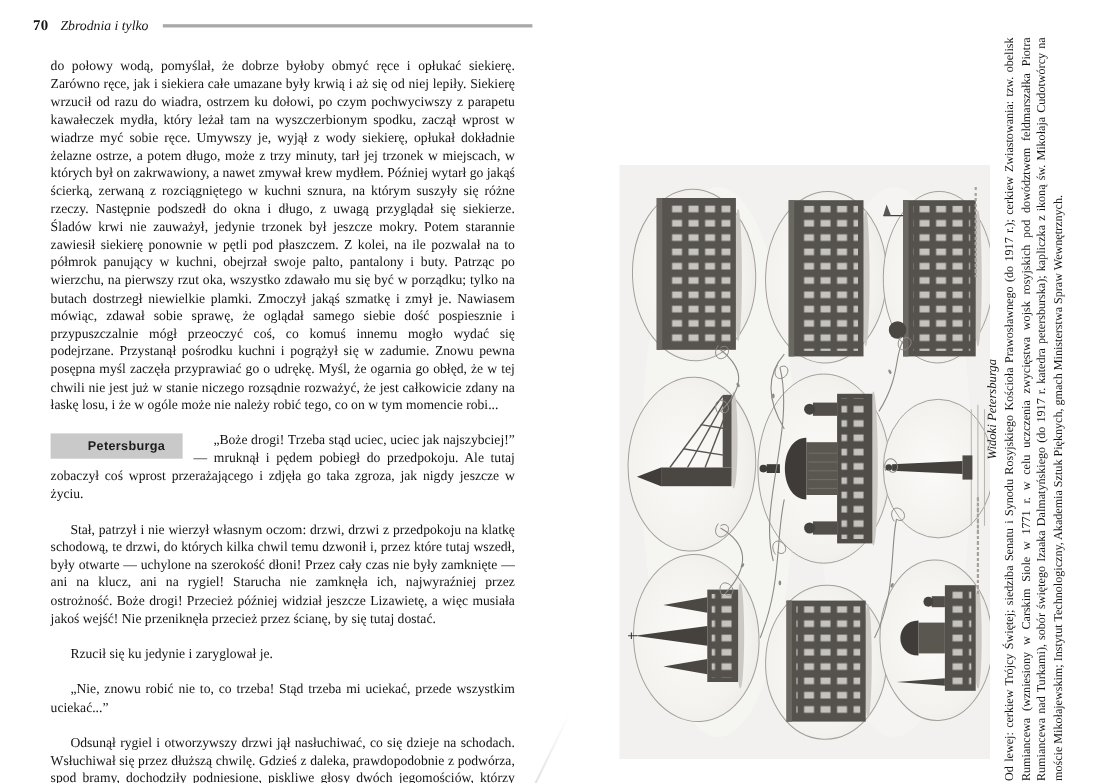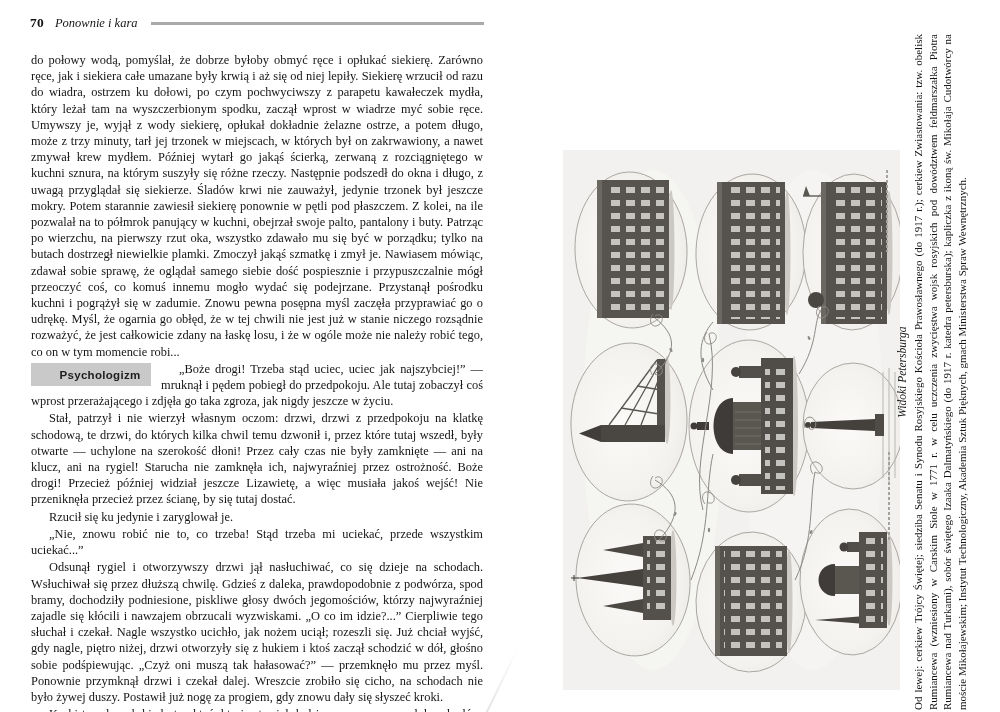--- a/index.html
+++ b/index.html
@@ -5,21 +5,21 @@
   html,body{margin:0;padding:0;background:#ffffff;}
   #spread{position:relative;width:1000px;height:712px;background:#ffffff;overflow:hidden;
           font-family:"Liberation Serif",serif;color:#141414;}
   
   #left-page{position:absolute;left:30px;top:14px;width:454px;}
   .hdr{display:flex;align-items:center;gap:9px;height:18px;justify-content:flex-end;}
   .folio{font-weight:bold;font-size:13.5px;letter-spacing:.2px;}
   .runtitle{font-style:italic;font-size:12.5px;padding-left:2px;}
   .hdr-rule{flex:1;height:2.5px;background:#a9a9a9;margin-left:4px;margin-top:1px;}
   #body-text{margin-top:20px;font-size:12.4px;line-height:16.2px;text-align:justify;}
-  #body-text p{margin:1px;padding:0;}
+  #body-text p{margin:16px;padding:0;}
   .ind{text-indent:18px;}
   .psy-box{float:left;width:120px;margin:2px 10px 6px 0;padding:4px 0 3px 0;
            background:#c9c9c9;text-align:center;
            font-family:"Liberation Sans",sans-serif;font-weight:bold;font-size:11.5px;
            color:#1d1d1d;letter-spacing:.3px;}
   
   #right-page{position:absolute;left:500px;top:0;width:500px;height:712px;}
   #plate{position:absolute;left:63px;top:150px;width:337px;height:540px;}
   
   #rot-caption{position:absolute;left:396px;top:710px;width:676px;
@@ -35,27 +35,27 @@
                  background:linear-gradient(#ffffff,#dcdcda);transform:rotate(26deg);}
 </style>
 </head>
 <body>
 
 <div id="spread">
 
   <div id="left-page">
     <div class="hdr">
       <span class="folio">70</span>
-      <span class="runtitle">Ponownie i kara</span>
+      <span class="runtitle">Zbrodnia i tylko</span>
       <span class="hdr-rule"></span>
     </div>
 
     <div id="body-text">
       <p>do połowy wodą, pomyślał, że dobrze byłoby obmyć ręce i opłukać siekierę. Zarówno ręce, jak i siekiera całe umazane były krwią i aż się od niej lepiły. Siekierę wrzucił od razu do wiadra, ostrzem ku dołowi, po czym pochwyciwszy z parapetu kawałeczek mydła, który leżał tam na wyszczerbionym spodku, zaczął wprost w wiadrze myć sobie ręce. Umywszy je, wyjął z wody siekierę, opłukał dokładnie żelazne ostrze, a potem długo, może z trzy minuty, tarł jej trzonek w miejscach, w których był on zakrwawiony, a nawet zmywał krew mydłem. Później wytarł go jakąś ścierką, zerwaną z rozciągniętego w kuchni sznura, na którym suszyły się różne rzeczy. Następnie podszedł do okna i długo, z uwagą przyglądał się siekierze. Śladów krwi nie zauważył, jedynie trzonek był jeszcze mokry. Potem starannie zawiesił siekierę ponownie w pętli pod płaszczem. Z kolei, na ile pozwalał na to półmrok panujący w kuchni, obejrzał swoje palto, pantalony i buty. Patrząc po wierzchu, na pierwszy rzut oka, wszystko zdawało mu się być w porządku; tylko na butach dostrzegł niewielkie plamki. Zmoczył jakąś szmatkę i zmył je. Nawiasem mówiąc, zdawał sobie sprawę, że oglądał samego siebie dość pospiesznie i przypuszczalnie mógł przeoczyć coś, co komuś innemu mogło wydać się podejrzane. Przystanął pośrodku kuchni i pogrążył się w zadumie. Znowu pewna posępna myśl zaczęła przyprawiać go o udrękę. Myśl, że ogarnia go obłęd, że w tej chwili nie jest już w stanie niczego rozsądnie rozważyć, że jest całkowicie zdany na łaskę losu, i że w ogóle może nie należy robić tego, co on w tym momencie robi...</p>
-      <p class="ind"><span class="psy-box">Psychologizm</span><span>„Boże drogi! Trzeba stąd uciec, uciec jak najszybciej!” — mruknął i pędem pobiegł do przedpokoju. Ale tutaj zobaczył coś wprost przerażającego i zdjęła go taka zgroza, jak nigdy jeszcze w życiu.</span></p>
+      <p class="ind"><span class="psy-box">Petersburga</span><span>„Boże drogi! Trzeba stąd uciec, uciec jak najszybciej!” — mruknął i pędem pobiegł do przedpokoju. Ale tutaj zobaczył coś wprost przerażającego i zdjęła go taka zgroza, jak nigdy jeszcze w życiu.</span></p>
       <p class="ind">Stał, patrzył i nie wierzył własnym oczom: drzwi, drzwi z przedpokoju na klatkę schodową, te drzwi, do których kilka chwil temu dzwonił i, przez które tutaj wszedł, były otwarte — uchylone na szerokość dłoni! Przez cały czas nie były zamknięte — ani na klucz, ani na rygiel! Starucha nie zamknęła ich, najwyraźniej przez ostrożność. Boże drogi! Przecież później widział jeszcze Lizawietę, a więc musiała jakoś wejść! Nie przeniknęła przecież przez ścianę, by się tutaj dostać.</p>
       <p class="ind">Rzucił się ku jedynie i zaryglował je.</p>
       <p class="ind">„Nie, znowu robić nie to, co trzeba! Stąd trzeba mi uciekać, przede wszystkim uciekać...”</p>
       <p class="ind">Odsunął rygiel i otworzywszy drzwi jął nasłuchiwać, co się dzieje na schodach. Wsłuchiwał się przez dłuższą chwilę. Gdzieś z daleka, prawdopodobnie z podwórza, spod bramy, dochodziły podniesione, piskliwe głosy dwóch jegomościów, którzy najwyraźniej zajadle się kłócili i nawzajem obrzucali wyzwiskami. „O co im idzie?...” Cierpliwie tego słuchał i czekał. Nagle wszystko ucichło, jak nożem uciął; rozeszli się. Już chciał wyjść, gdy nagle, piętro niżej, drzwi otworzyły się z hukiem i ktoś zaczął schodzić w dół, głośno sobie podśpiewując. „Czyż oni muszą tak hałasować?” — przemknęło mu przez myśl. Ponownie przymknął drzwi i czekał dalej. Wreszcie zrobiło się cicho, na schodach nie było żywej duszy. Postawił już nogę za progiem, gdy znowu dały się słyszeć kroki.</p>
       <p class="ind">Kroki te usłyszał, kiedy ten ktoś, kto je stawiał, był jeszcze na samym dole schodów, lecz doskonale pamięta, że usłyszawszy pierwsze stąpnięcie na stopień, nie wie-</p>
     </div>
   </div>
 
   <div id="right-page">
 

